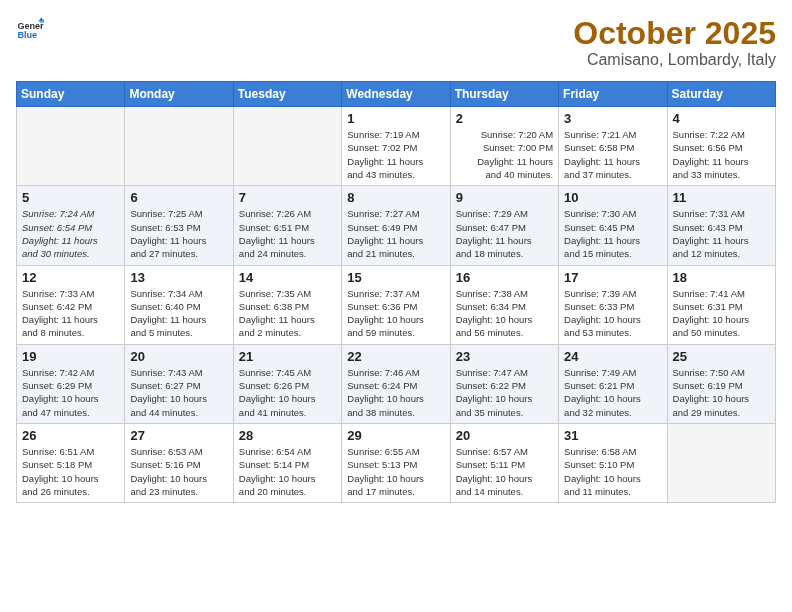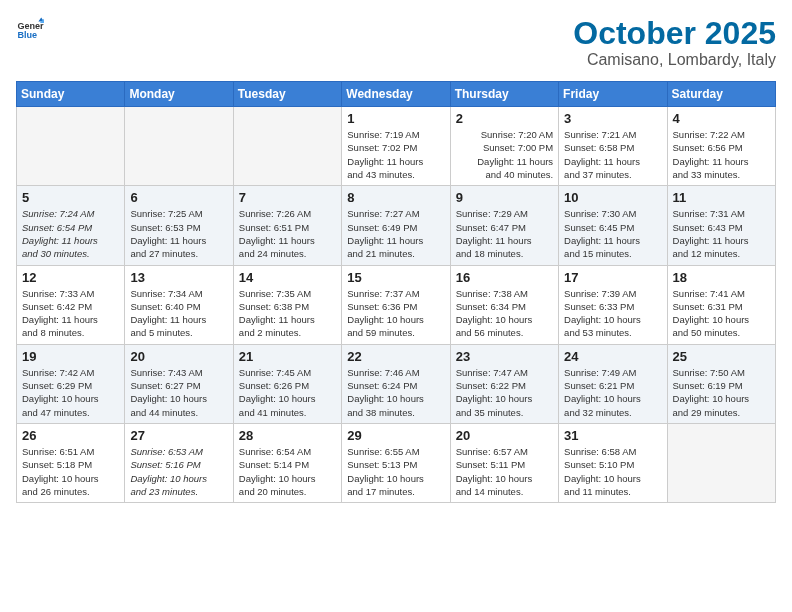--- a/index.html
+++ b/index.html
@@ -24,21 +24,21 @@
     .logo-icon {
       width: 28px;
       height: 28px;
     }
     .title-area {
       text-align: right;
     }
     .month-title {
       font-size: 32px;
       font-weight: bold;
-      color: #0369a1;
+      color: #a16207;
       line-height: 1.1;
     }
     .location-title {
       font-size: 16px;
       color: #555;
     }
     .calendar {
       width: 100%;
       border-collapse: collapse;
       border: 1px solid #ccc;
@@ -303,21 +303,21 @@
       <tr>
         <td style="background: rgb(255, 255, 255);">
           <div class="day-num">26</div>
           <div class="day-info" style="white-space: pre-line;">Sunrise: 6:51 AM
 Sunset: 5:18 PM
 Daylight: 10 hours
 and 26 minutes.</div>
         </td>
         <td style="background: rgb(255, 255, 255);">
           <div class="day-num">27</div>
-          <div class="day-info" style="white-space: pre-line; font-style: italic;">Sunrise: 6:53 AM
+          <div class="day-info" style="white-space: pre-line;">Sunrise: 6:53 AM
 Sunset: 5:16 PM
 Daylight: 10 hours
 and 23 minutes.</div>
         </td>
         <td style="background: rgb(255, 255, 255);">
           <div class="day-num">28</div>
           <div class="day-info" style="white-space: pre-line;">Sunrise: 6:54 AM
 Sunset: 5:14 PM
 Daylight: 10 hours
 and 20 minutes.</div>

